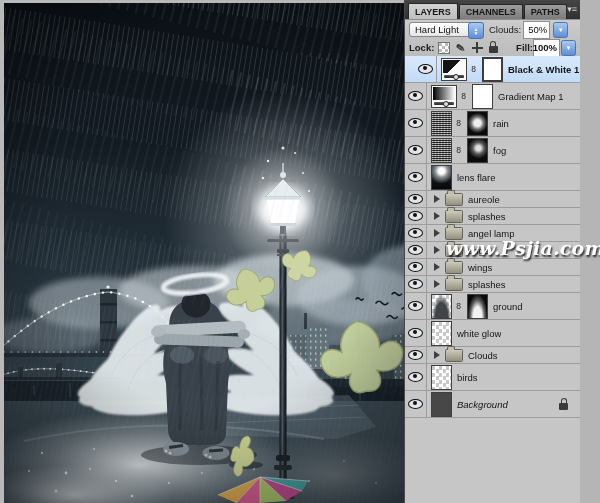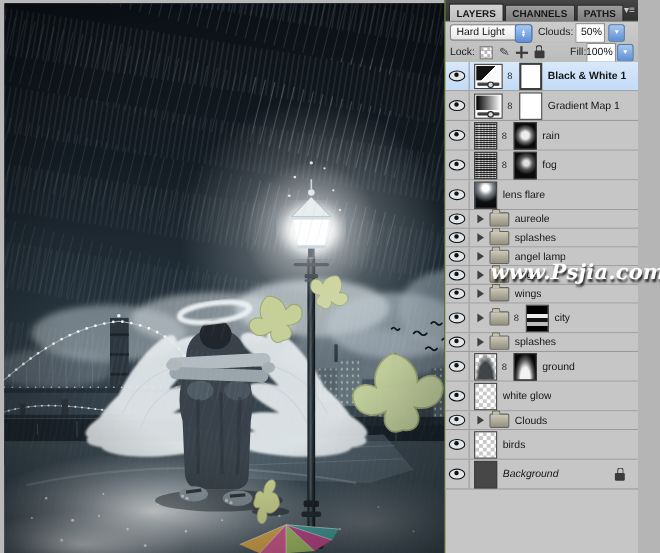--- a/index.html
+++ b/index.html
@@ -26,36 +26,36 @@
   .blend-select{width:75px;height:15px;border:1px solid #868686;border-radius:3px;background:linear-gradient(#ffffff,#e6e6e6);
        display:flex;align-items:center;position:relative;font-size:9.5px;color:#101010;padding-left:5px;box-sizing:border-box;flex:0 0 auto;}
   .blend-stepper{position:absolute;right:-1px;top:-1px;width:14px;height:15px;background:linear-gradient(#a9c9f1,#5d8ed6);
        border:1px solid #4d76ad;border-radius:3px;display:flex;flex-direction:column;align-items:center;justify-content:center;color:#fff;font-size:5px;line-height:4px;}
   .small-label{font-size:9.5px;color:#1a1a1a;margin-left:3px;}
   .value-field{width:27px;height:18px;border:1px solid #8f8f8f;background:#fff;font-size:9.5px;color:#101010;
        display:flex;align-items:center;justify-content:flex-end;padding-right:2px;box-sizing:border-box;}
   .drop-btn{width:13px;height:14px;margin-left:1px;border:1px solid #4d76ad;border-radius:2.5px;background:linear-gradient(#a9c9f1,#5d8ed6);
        color:#fff;font-size:6px;display:flex;align-items:center;justify-content:center;}
 
-  .lockrow{height:17px;display:flex;align-items:center;padding:0 4px;background:linear-gradient(#c3c3c3,#bcbcbc);border-bottom:1px solid #969696;}
+  .lockrow{height:17px;display:flex;align-items:center;padding:0 4px;background:linear-gradient(#c3c3c3,#bcbcbc);border-bottom:1px solid #969696;font-weight:bold;}
   .lock-icons{display:flex;align-items:center;gap:6px;margin-left:4px;}
   .icon-checker{width:10px;height:10px;border:1px solid #767676;background-color:#ddd;
        background-image:conic-gradient(#fdfdfd 90deg,#b9b9b9 90deg 180deg,#fdfdfd 180deg 270deg,#b9b9b9 270deg);background-size:6px 6px;}
   .icon-brush{font-size:11px;color:#3a3a3a;line-height:10px;transform:rotate(-8deg);}
   .icon-brush::before{content:"✎";}
   .icon-move{position:relative;width:11px;height:11px;}
   .icon-move::before{content:'';position:absolute;left:0;top:4.5px;width:11px;height:2px;background:#3a3a3a;}
   .icon-move::after{content:'';position:absolute;left:4.5px;top:0;width:2px;height:11px;background:#3a3a3a;}
   .padlock{width:9px;height:7px;background:#3a3a3a;border-radius:1px;position:relative;margin-top:4px;}
   .padlock::before{content:'';position:absolute;top:-5px;left:1.5px;width:4px;height:5px;border:1.5px solid #3a3a3a;border-bottom:none;border-radius:3px 3px 0 0;}
 
   .rows{position:absolute;top:56px;left:0;right:0;bottom:0;background:#c6c6c6;overflow:hidden;}
   .row{display:flex;align-items:center;height:26px;border-bottom:1px solid #9c9c9c;background:#c6c6c6;}
   .row.h-group{height:16px;}
-  .row.selected{background:linear-gradient(#d9e9fb,#c2dbf6);}
+  .row.selected{background:linear-gradient(#d9e9fb,#c2dbf6);padding-left:10px;}
   .eye-cell{width:21px;align-self:stretch;border-right:1px solid #9c9c9c;display:flex;align-items:center;justify-content:center;flex:0 0 auto;}
   .eye{width:13px;height:8px;border:1px solid #111;border-radius:50%;background:#e2e6e9;position:relative;}
   .eye::after{content:'';position:absolute;left:3.5px;top:1px;width:4px;height:4px;border-radius:50%;background:#111;}
 
   .tri{width:0;height:0;border-left:6px solid #3f3f3f;border-top:4px solid transparent;border-bottom:4px solid transparent;margin:0 5px 0 7px;flex:0 0 auto;}
   .folder{width:16px;height:11px;border:1px solid #63635b;border-radius:1.5px;background:linear-gradient(#cdcaba,#94907f);position:relative;flex:0 0 auto;}
   .folder::before{content:'';position:absolute;top:-3.5px;left:.5px;width:6px;height:2.5px;background:#c2bfae;border:1px solid #63635b;border-bottom:none;border-radius:2px 2px 0 0;}
 
   .thumb{flex:0 0 auto;border:1px solid #3f3f3f;margin-left:4px;box-sizing:content-box;}
   .portrait{width:19px;height:23px;}
@@ -512,30 +512,20 @@
 
     <div class="row h-group">
       <div class="eye-cell">
           <span class="eye"></span>
         </div>
       <span class="tri"></span>
       <span class="folder"></span>
       <span class="name">wings</span>
     </div>
 
-    <div class="row">
-      <div class="eye-cell">
-          <span class="eye"></span>
-        </div>
-      <span class="tri"></span>
-      <span class="folder"></span>
-      <span class="chain"></span>
-      <span class="thumb portrait mask-city"></span>
-      <span class="name">city</span>
-    </div>
 
     <div class="row h-group">
       <div class="eye-cell">
           <span class="eye"></span>
         </div>
       <span class="tri"></span>
       <span class="folder"></span>
       <span class="name">splashes</span>
     </div>
 

